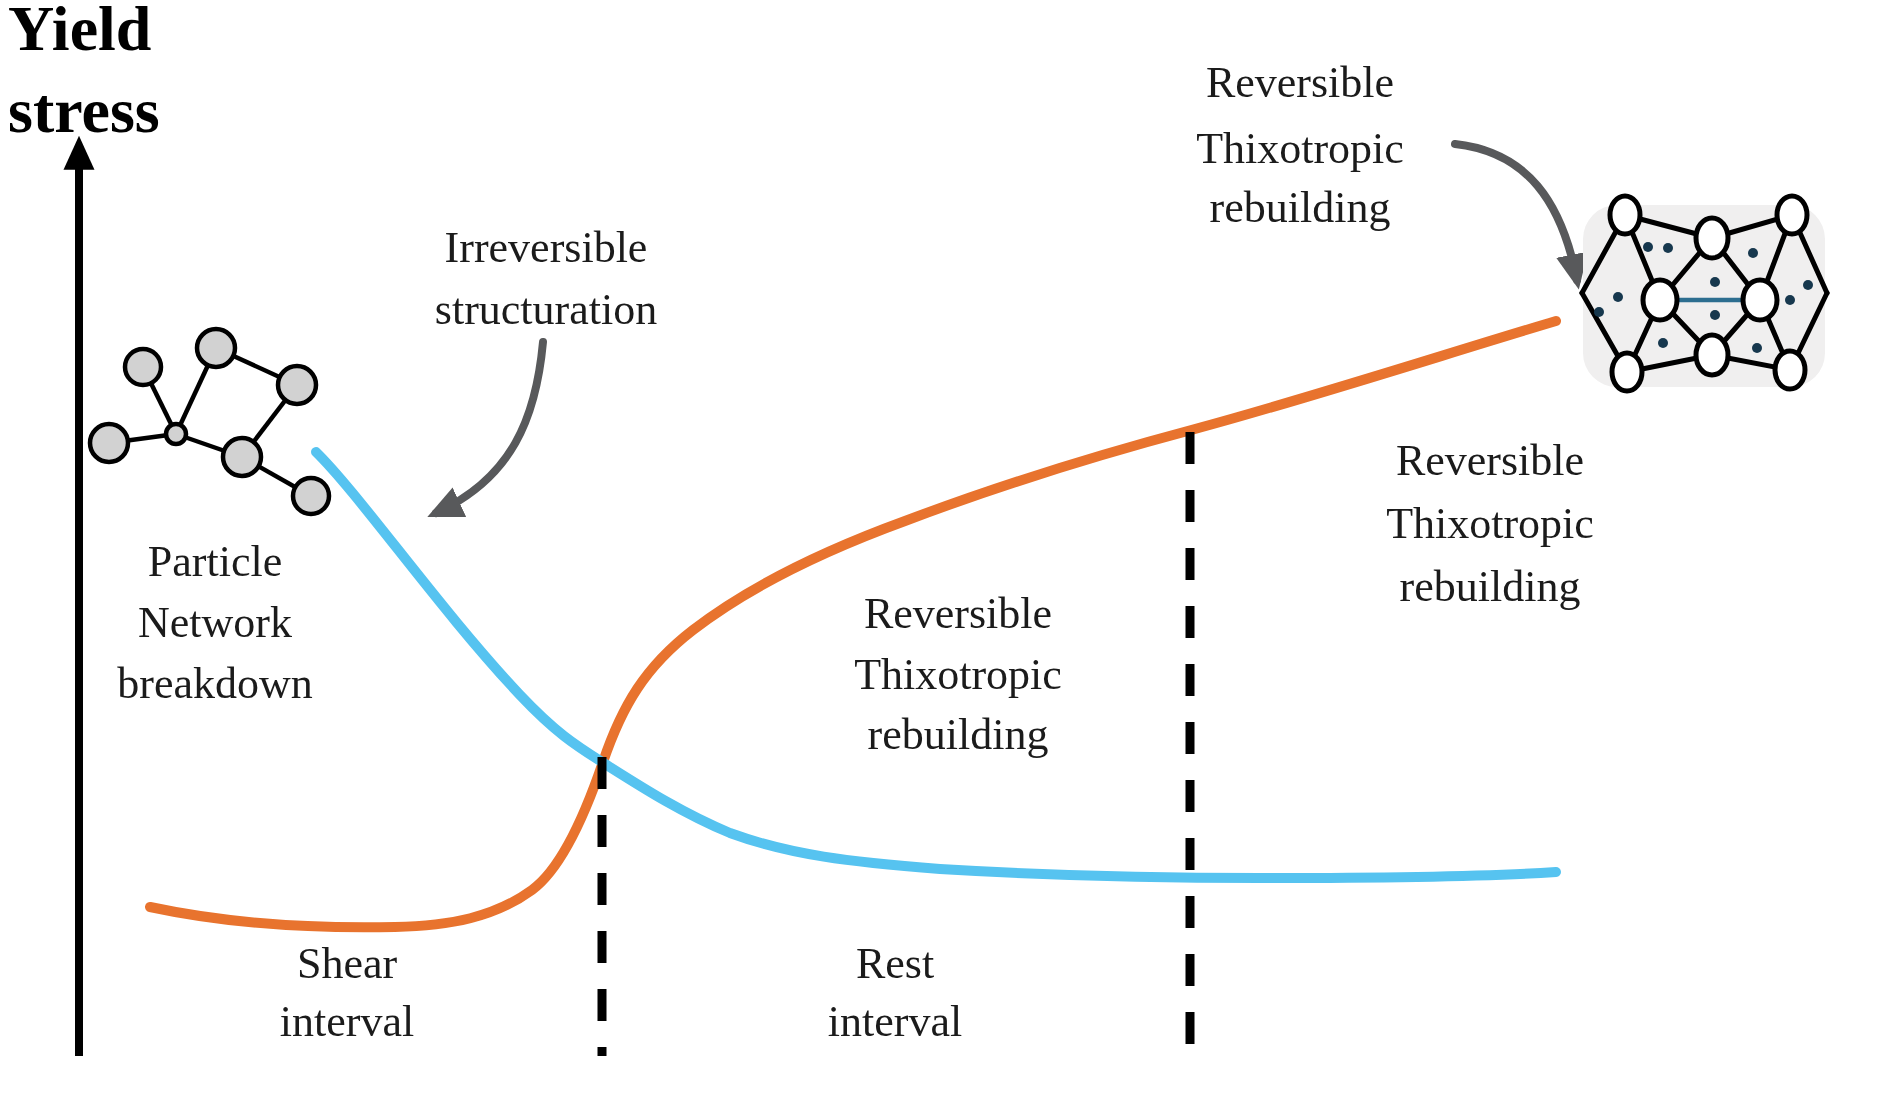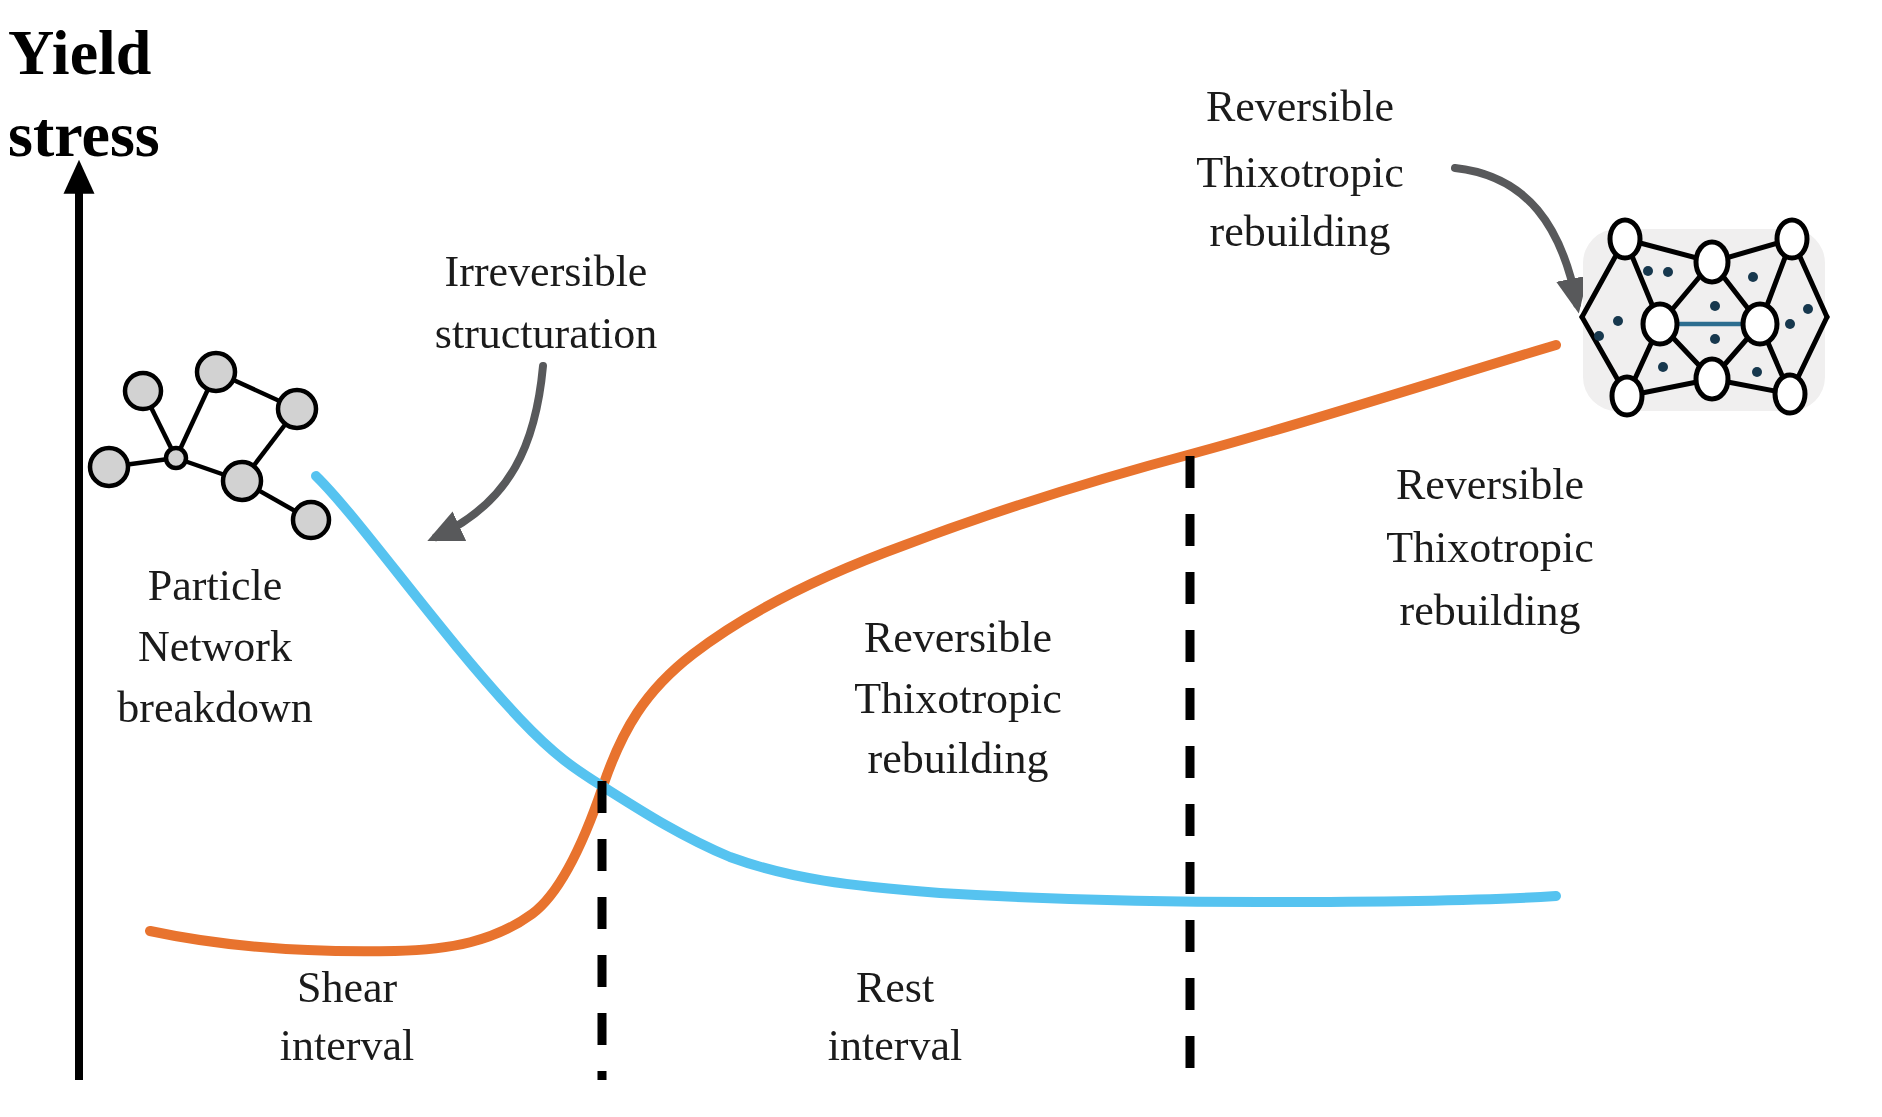--- a/index.html
+++ b/index.html
@@ -1,16 +1,16 @@
 <!DOCTYPE html>
 <html><head>
 <meta charset="utf-8">
 <style>
   html,body{margin:0;padding:0;background:#ffffff;}
-  .stage{position:relative;width:1882px;height:1056px;background:#fff;overflow:hidden;margin-top:24px;}
+  .stage{position:relative;width:1882px;height:1056px;background:#fff;overflow:hidden;}
   svg{display:block;}
   .lbl{font-family:"Liberation Serif","DejaVu Serif",serif;font-size:44px;fill:#1b1b1b;}
   .axis-lbl{font-family:"Liberation Serif","DejaVu Serif",serif;font-size:64px;font-weight:bold;fill:#000;}
   .axis-line{stroke:#000;stroke-width:8;fill:none;}
   .dash-line{stroke:#000;stroke-width:9;stroke-dasharray:32 26;fill:none;}
   .curve{fill:none;stroke-width:10;stroke-linecap:round;}
   .blue-curve{stroke:#56c3f0;}
   .orange-curve{stroke:#e8732e;}
   .gray-arrow{fill:none;stroke:#58595b;stroke-width:8;stroke-linecap:round;}
   .p-bond{stroke:#000;stroke-width:4.5;}

